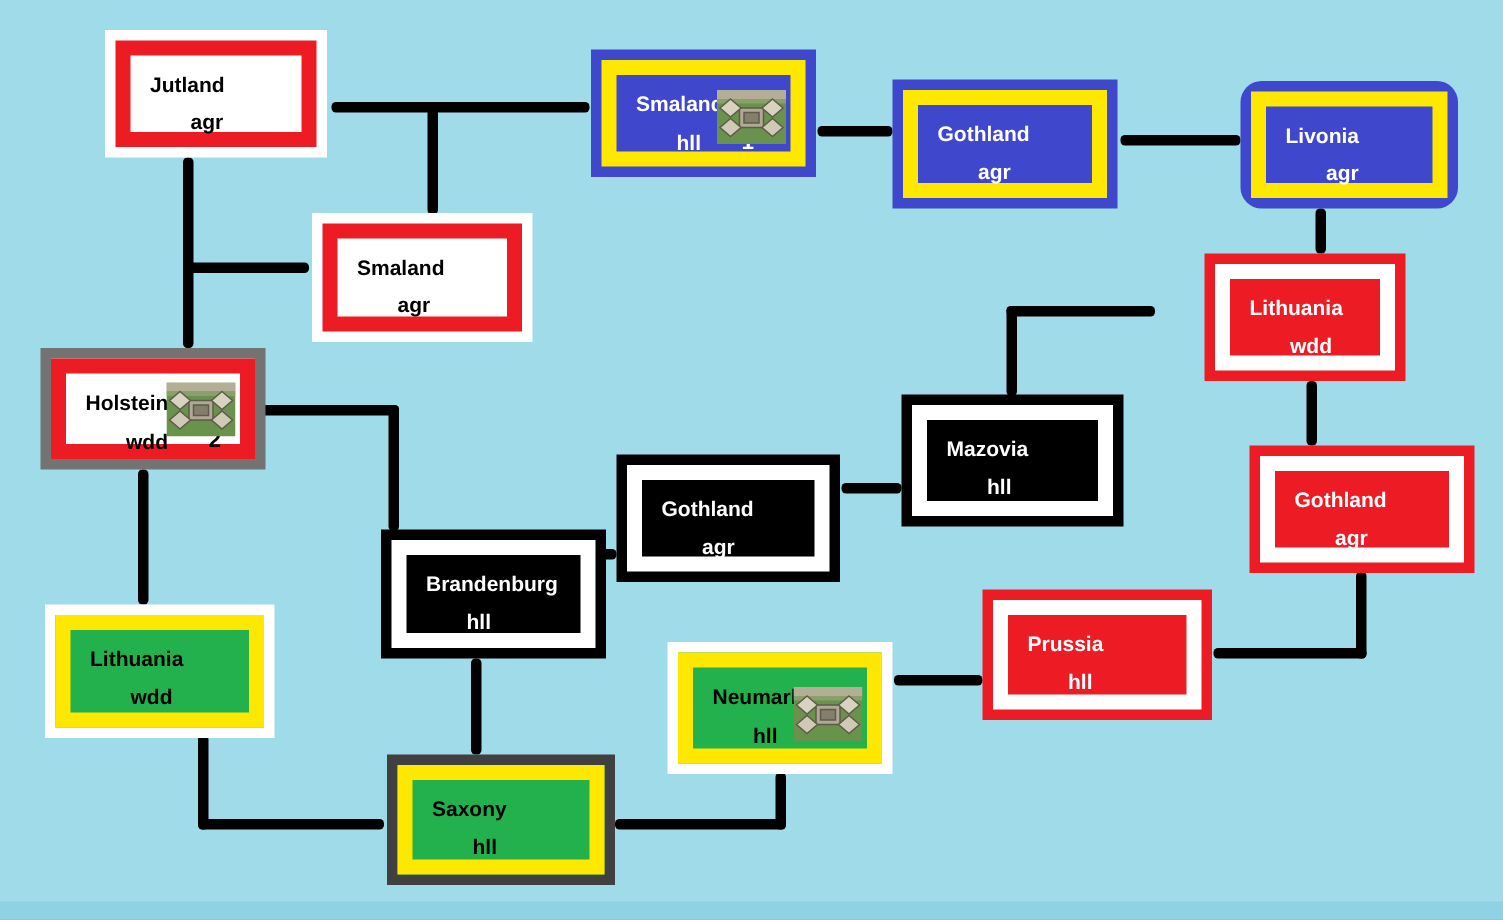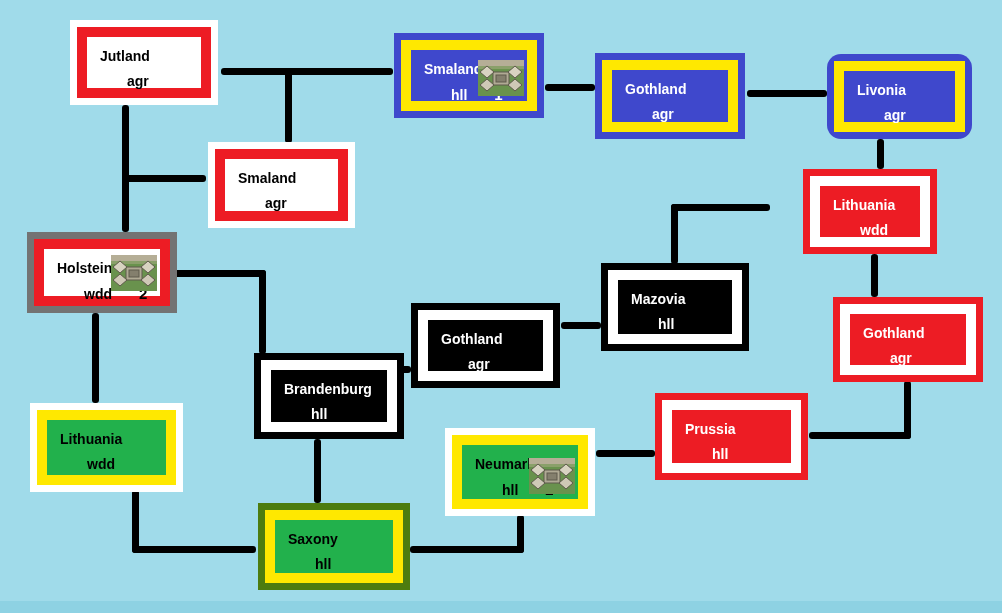--- a/index.html
+++ b/index.html
@@ -233,21 +233,21 @@
               <rect x="15" y="12" width="16" height="13" fill="#b0aa94"></rect>
               <rect x="18" y="15" width="10" height="7" fill="#847f6d"></rect>
               <polygon points="9,6 16,12 9,18 2,12" fill="#d8d3c1"></polygon>
               <polygon points="37,6 44,12 37,18 30,12" fill="#d8d3c1"></polygon>
               <polygon points="9,19 16,25 9,31 2,25" fill="#cfc9b6"></polygon>
               <polygon points="37,19 44,25 37,31 30,25" fill="#cfc9b6"></polygon>
             </g>
           </svg>
         </div>
       </div>
-      <div class="node" style="left: 258px; top: 503px; width: 152px; height: 87px; background: #4d7c0f;">
+      <div class="node" style="left: 258px; top: 503px; width: 152px; height: 87px; background: #404040;">
         <div class="frame" style="border-color: rgb(255, 232, 0); background: rgb(34, 177, 76); color: rgb(0, 0, 0);">
           <div class="name">Saxony</div>
           <div class="row">
             <span class="attr">hll</span>
           </div>
         </div>
       </div>
     </div>
 </div>
 

